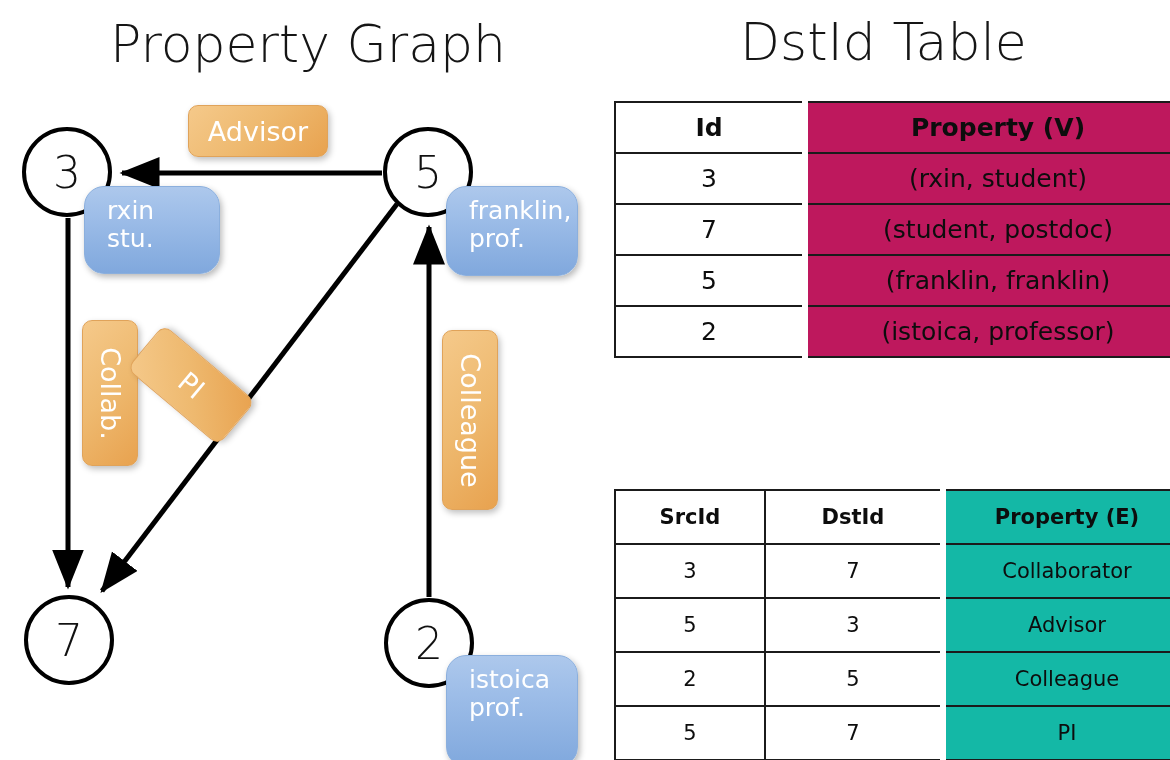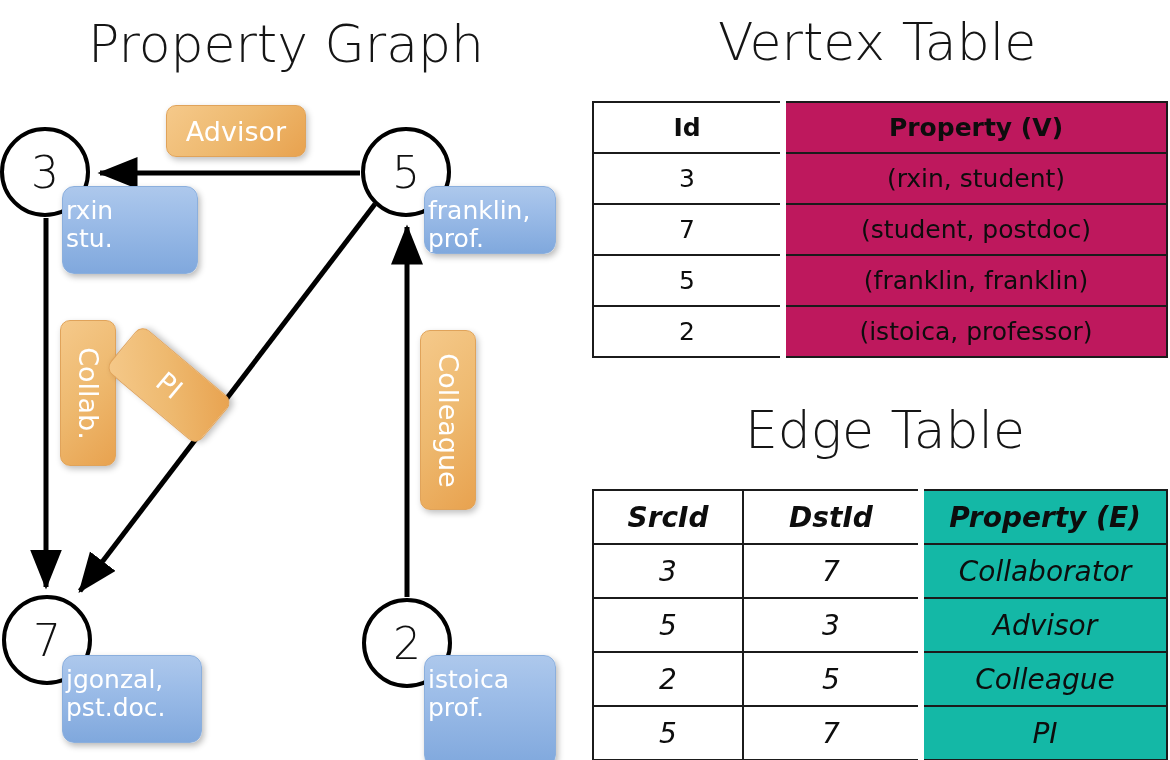--- a/index.html
+++ b/index.html
@@ -3,21 +3,21 @@
 <meta charset="utf-8">
 <style>
   html,body{margin:0;padding:0;}
   body{
     width:1170px;height:760px;
     background:#ffffff;
     font-family:"Liberation Sans", sans-serif;
     overflow:hidden;
     position:relative;
   }
-  .stage{position:absolute;inset:0;}
+  .stage{position:absolute;inset:0;margin-left:22px;}
 
   
   .title{
     position:absolute;
     font-family:"DejaVu Sans", sans-serif;
     font-weight:300;
     color:#151515;
     white-space:nowrap;
     letter-spacing:0px;
   }
@@ -44,35 +44,35 @@
     z-index:3;
   }
   #node-3{left:0px;top:127px;}
   #node-5{left:361px;top:127px;}
   #node-7{left:2px;top:595px;}
   #node-2{left:362px;top:598px;}
 
   
   .prop-box{
     position:absolute;
-    border-radius:12px;
+    border-radius:20px;
     background:linear-gradient(to bottom,#adc8ec 0%,#9dbde8 35%,#80a8dd 100%);
     border:1px solid #8bafdd;
     box-shadow:2px 3px 6px rgba(0,0,0,0.28);
     color:#ffffff;
     font-family:"DejaVu Sans", sans-serif;
     font-size:25px;
     line-height:1.12;
-    padding:10px 3px;
+    padding:10px 22px;
     box-sizing:border-box;
     z-index:4;
     white-space:pre-line;
   }
   #prop-rxin{left:62px;top:186px;width:136px;height:88px;}
-  #prop-franklin{left:424px;top:186px;width:132px;height:68px;}
+  #prop-franklin{left:424px;top:186px;width:132px;height:90px;}
   #prop-jgonzal{left:62px;top:655px;width:140px;height:88px;}
   #prop-istoica{left:424px;top:655px;width:132px;height:112px;}
 
   
   .edge-label{
     position:absolute;
     border-radius:10px;
     background:linear-gradient(135deg,#f5c98a 0%,#eeb96f 50%,#e8a24f 100%);
     border:1px solid #e0a35a;
     box-shadow:2px 3px 6px rgba(0,0,0,0.25);
@@ -116,32 +116,31 @@
   #vertex-table col.c-prop{width:384px;}
   #vertex-table td,#vertex-table th{height:49px;font-size:25px;}
   #vertex-table .cell-prop{background:#be185d;}
   #vertex-table .col-gap{border-left:6px solid #ffffff;}
 
   
   #edge-table{left:592px;top:489px;width:574px;}
   #edge-table col.c-src{width:150px;}
   #edge-table col.c-dst{width:178px;}
   #edge-table col.c-prop{width:246px;}
-  #edge-table td,#edge-table th{height:52px;font-size:28px;font-style:italic;}
+  #edge-table td,#edge-table th{height:52px;font-size:21px;}
   #edge-table .cell-prop{background:#14b8a6;}
   #edge-table .col-gap{border-left:6px solid #ffffff;}
 </style>
 </head>
 <body>
 
 <div class="stage">
 
   <div class="title" id="title-property-graph">Property Graph</div>
-  <div class="title" id="title-vertex-table">Vertex Table</div>
-  <div class="title" id="title-edge-table">Edge Table</div>
+  <div class="title" id="title-vertex-table">DstId Table</div>
 
   <div id="graph-panel">
 
     <svg id="graph-svg" width="585" height="760">
       <defs>
         <marker id="arrow" markerWidth="9" markerHeight="9" refX="7.5" refY="3.2" orient="auto" markerUnits="strokeWidth">
           <path d="M0,0 L8,3.2 L0,6.4 z" fill="#000"></path>
         </marker>
       </defs>
 
@@ -156,22 +155,20 @@
 
     <div class="node" id="node-3">3</div>
     <div class="node" id="node-5">5</div>
     <div class="node" id="node-7">7</div>
     <div class="node" id="node-2">2</div>
 
     <div class="prop-box" id="prop-rxin">rxin
 stu.</div>
     <div class="prop-box" id="prop-franklin">franklin,
 prof.</div>
-    <div class="prop-box" id="prop-jgonzal">jgonzal,
-pst.doc.</div>
     <div class="prop-box" id="prop-istoica">istoica
 prof.</div>
 
     <div class="edge-label" id="edge-label-advisor">
       <span>Advisor</span>
     </div>
     <div class="edge-label" id="edge-label-collab">
       <span>Collab.</span>
     </div>
     <div class="edge-label" id="edge-label-pi">

